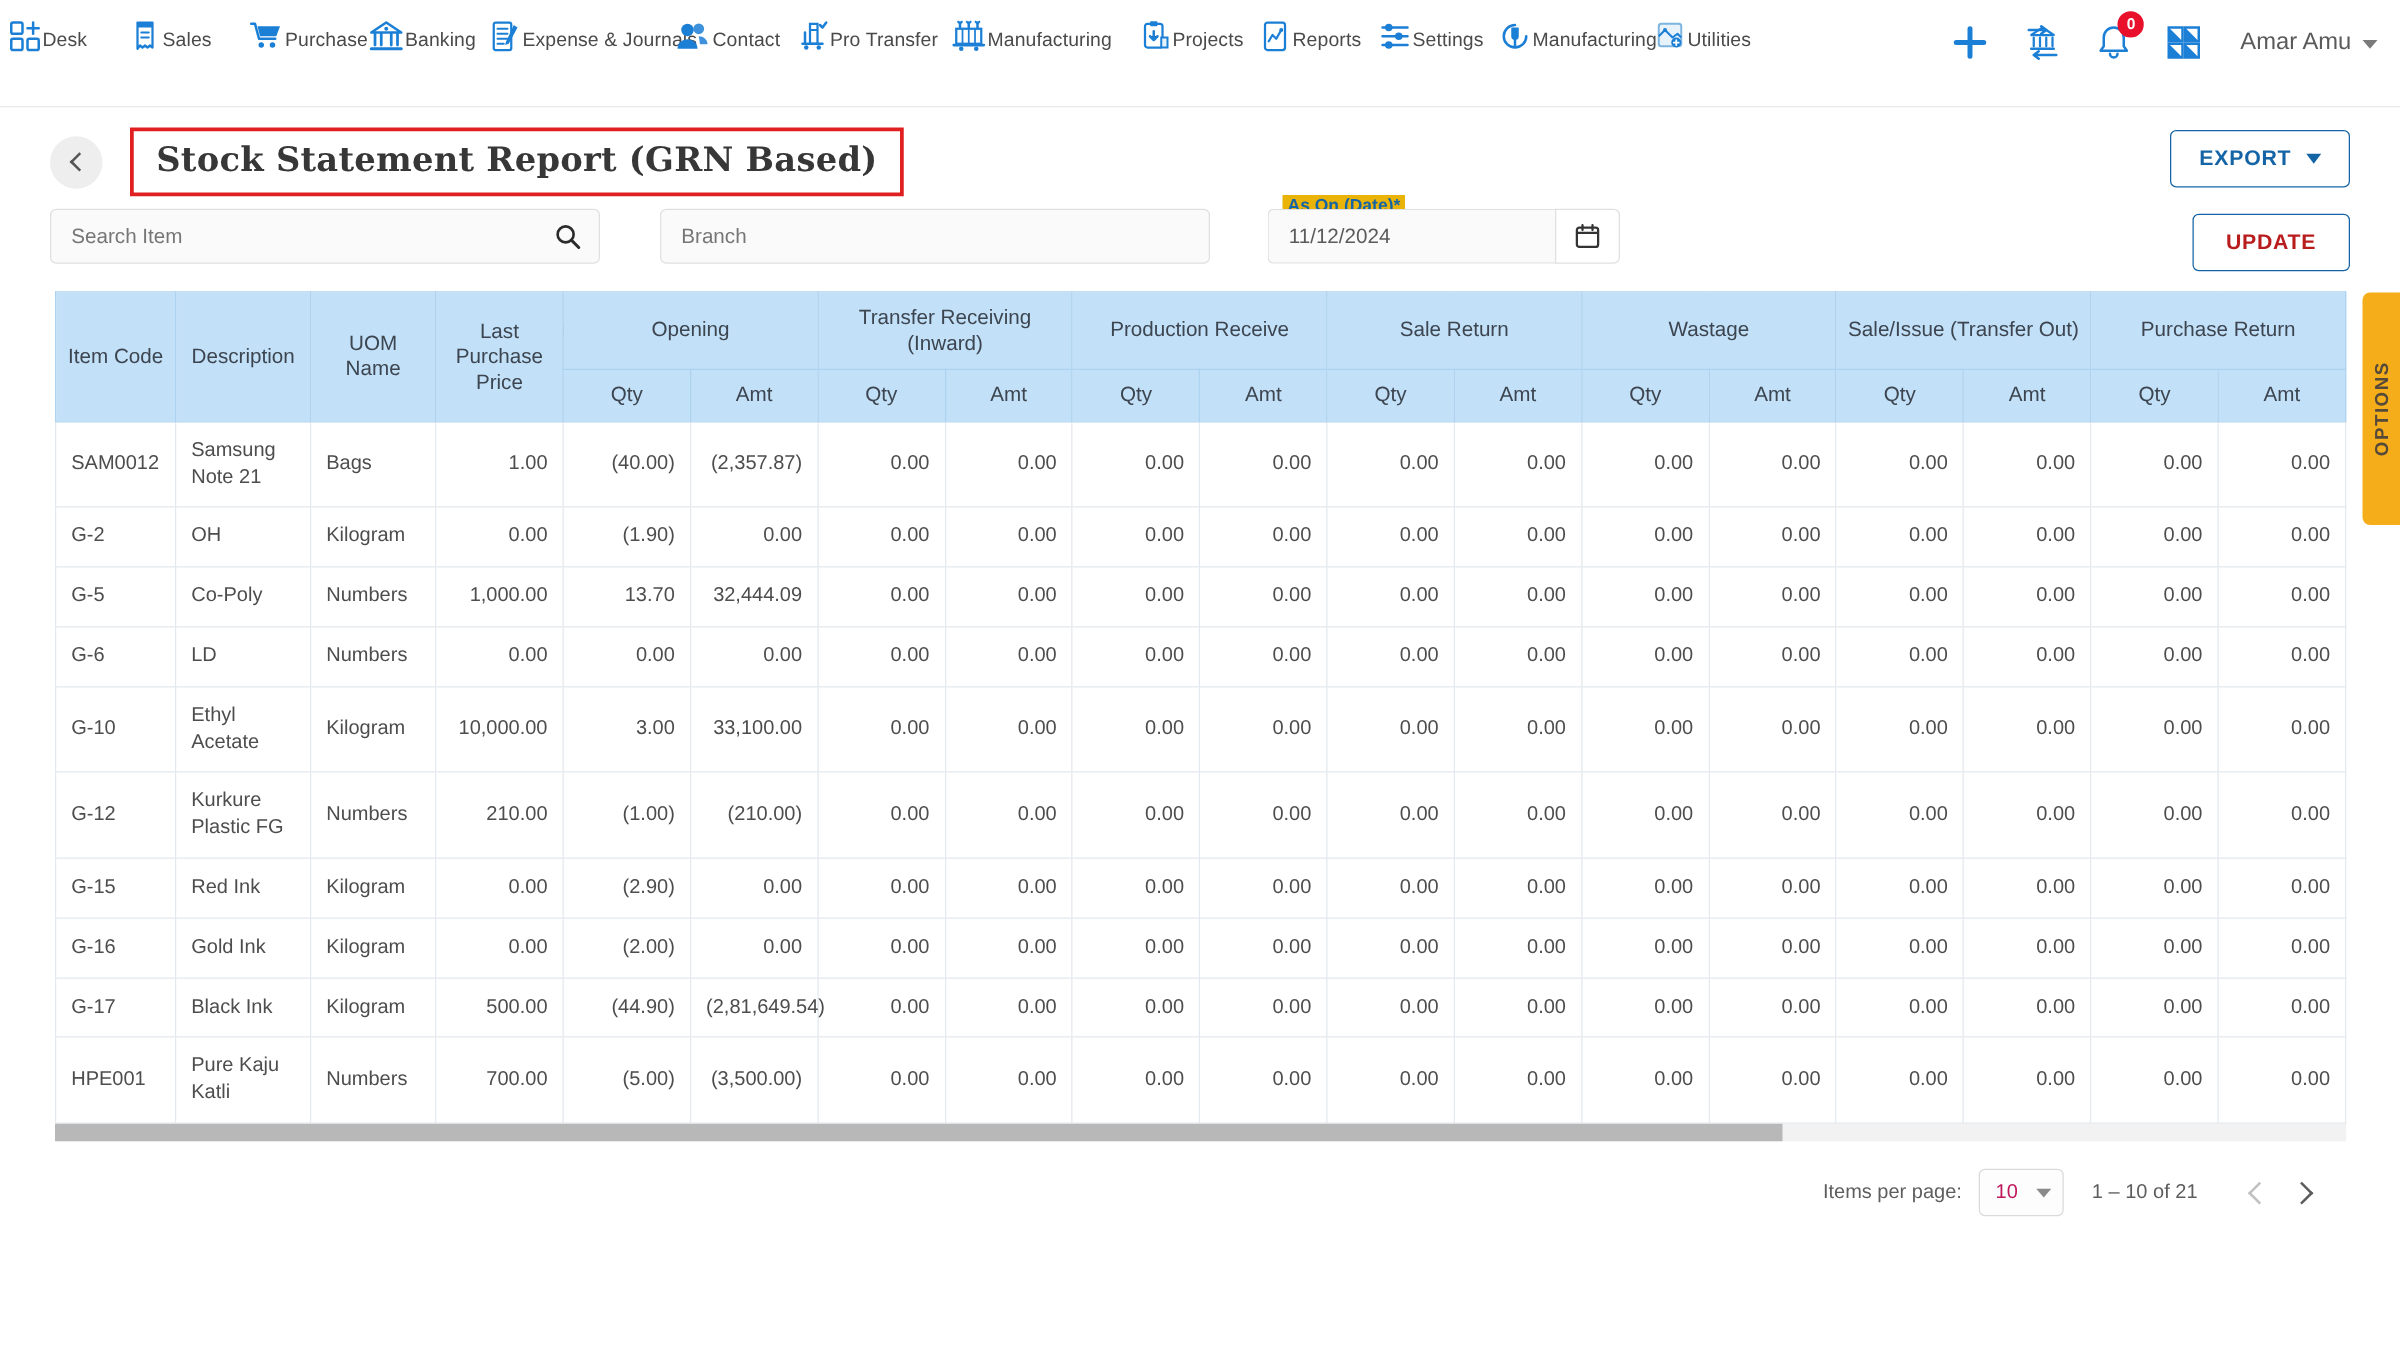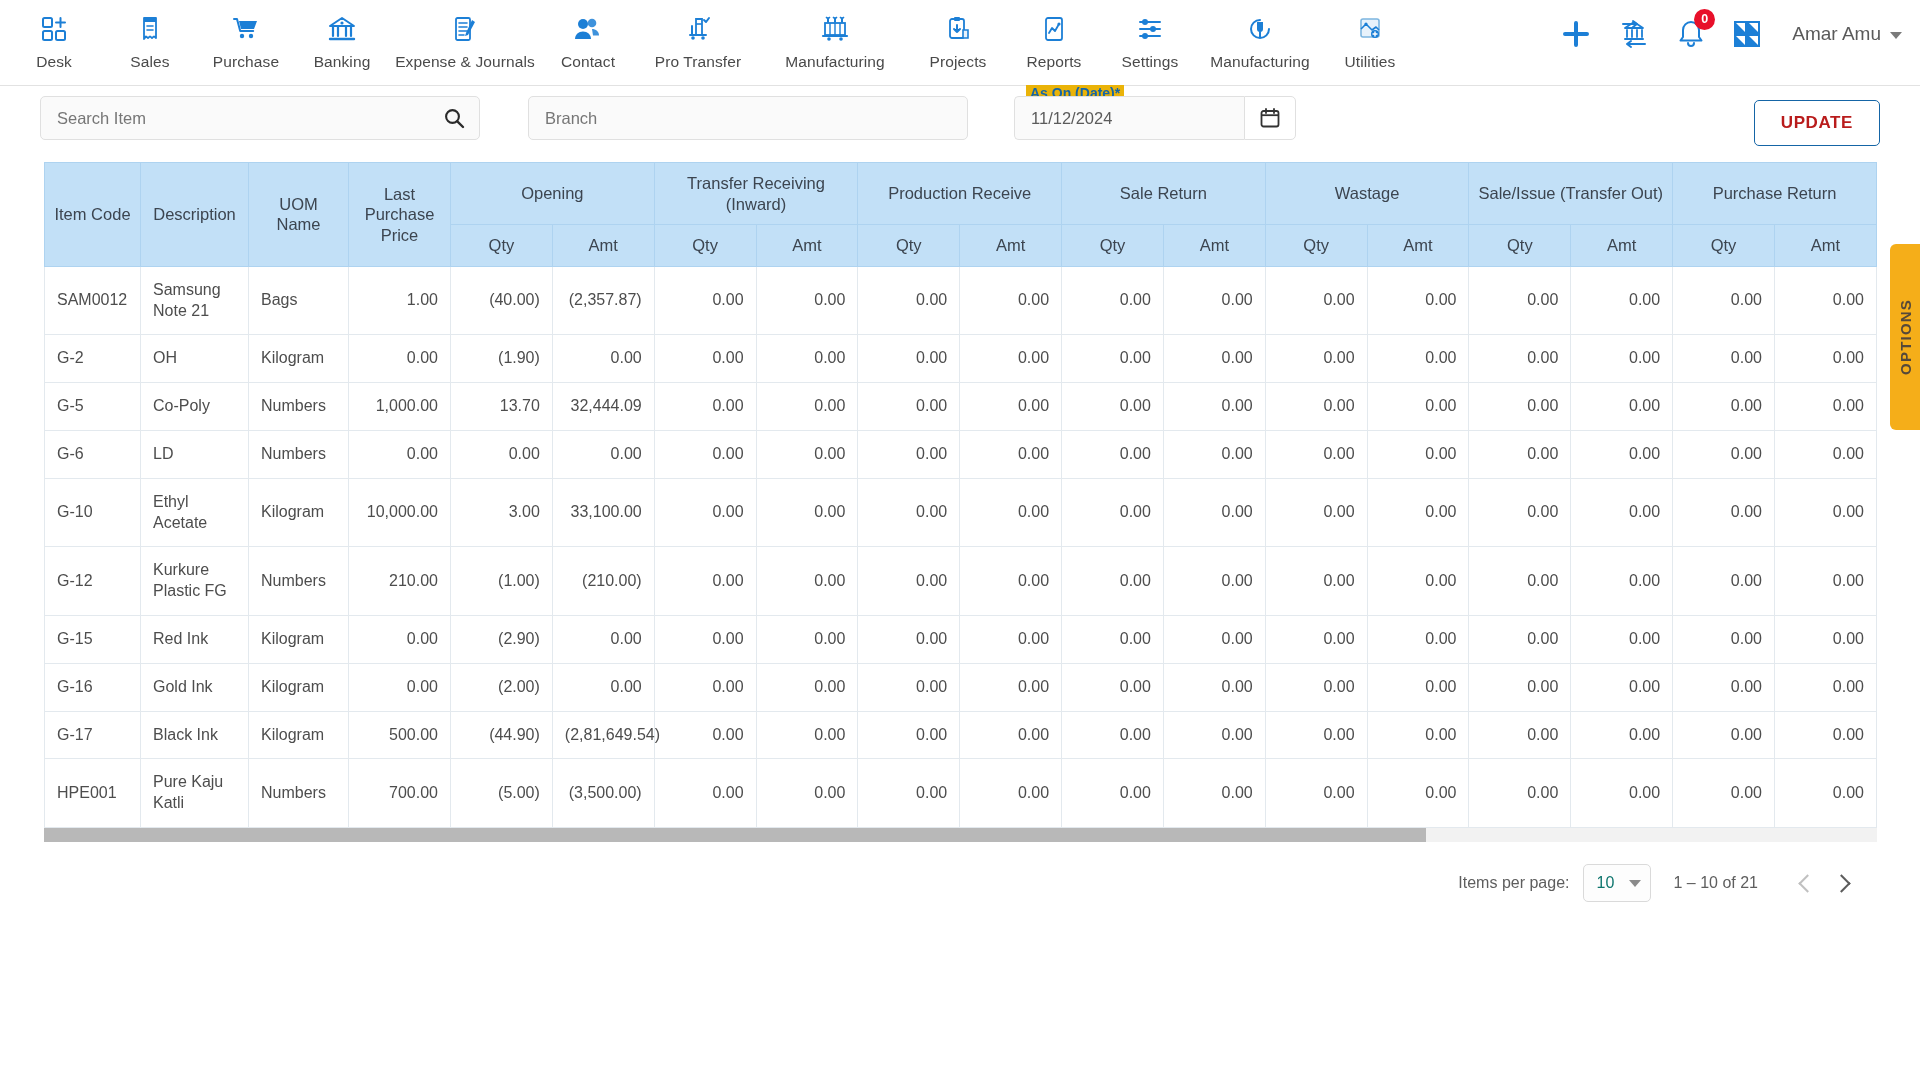--- a/index.html
+++ b/index.html
@@ -17,21 +17,21 @@
     height: 86px;
     background: #ffffff;
     border-bottom: 1px solid #e2e2e2;
     display: flex;
     align-items: flex-start;
     padding: 8px 0 0 0;
   }
   .nav-items { display: flex; align-items: flex-start; padding-left: 6px; }
   .nav-item {
     width: 96px;
-    display: flex; flex-direction: column; align-items: center;
+    display: flex; flex-direction: row; align-items: center;
     cursor: pointer;
     padding-top: 4px;
   }
   .nav-item .ic { height: 34px; display: flex; align-items: center; justify-content: center; }
   .nav-item .ic svg { display: block; }
   .nav-label {
     margin-top: 7px;
     font-size: 15.5px;
     color: #4a4a4a;
     white-space: nowrap;
@@ -290,21 +290,21 @@
   .pg-select {
     border: 1px solid #dadada;
     border-radius: 5px;
     background: #fdfdfd;
     height: 38px;
     width: 68px;
     display: flex; align-items: center; justify-content: space-between;
     padding: 0 9px 0 12px;
     cursor: pointer;
     font-size: 16px;
-    color: #0f766e;
+    color: #be185d;
   }
   .pg-select .caret {
     width: 0; height: 0;
     border-left: 6px solid transparent;
     border-right: 6px solid transparent;
     border-top: 7px solid #8a8a8a;
   }
   .pg-range { margin: 0 28px 0 22px; }
   .pg-arrow {
     width: 38px; height: 38px;
@@ -525,20 +525,32 @@
     </span>
     <span class="user-box">
       <span class="user-name">Amar Amu</span>
       <span class="caret-down"></span>
     </span>
   </div>
 </div>
 
 <div class="page">
 
+  <div class="title-row">
+    <span class="back-btn">
+      <span class="back-chev"></span>
+    </span>
+    <span class="title-hl">
+      <span class="page-title">Stock Statement Report (GRN Based)</span>
+    </span>
+    <span class="export-btn">
+      <span>EXPORT</span>
+      <span class="export-caret"></span>
+    </span>
+  </div>
 
   <div class="press-enter">PRESS ENTER</div>
 
   <div class="filters">
 
     <div class="field f-search">
       <input type="text" placeholder="Search Item" style="">
       <span class="search-ic">
         <svg width="22" height="22" viewBox="0 0 22 22">
             <circle cx="9.5" cy="9.5" r="6.4" fill="none" stroke="#2b2b2b" stroke-width="2.1"></circle>

